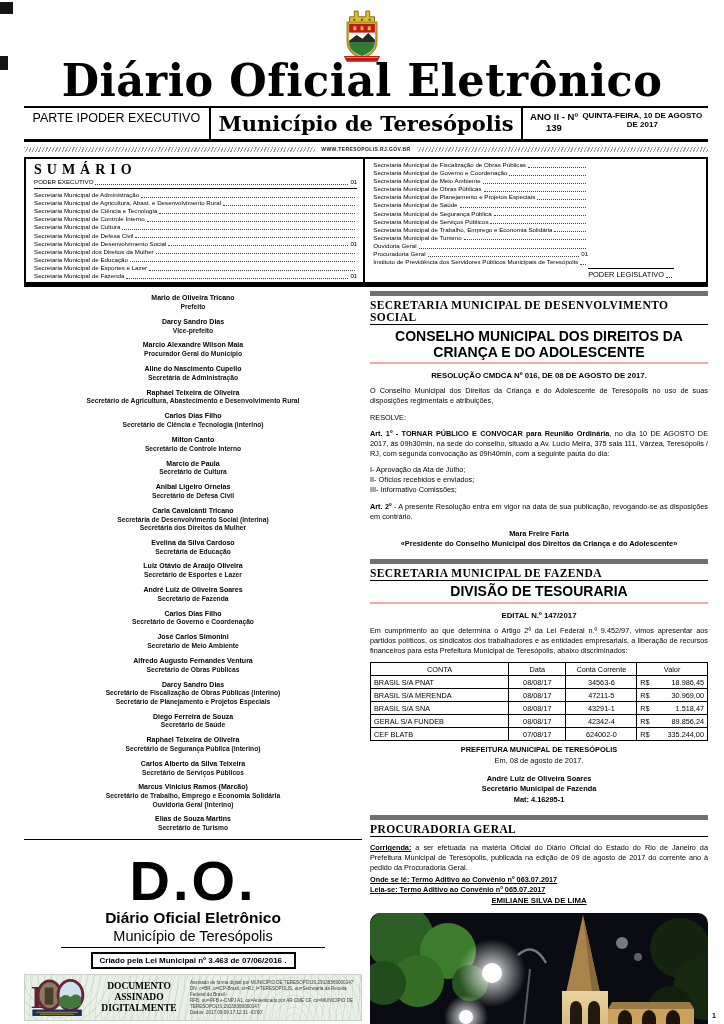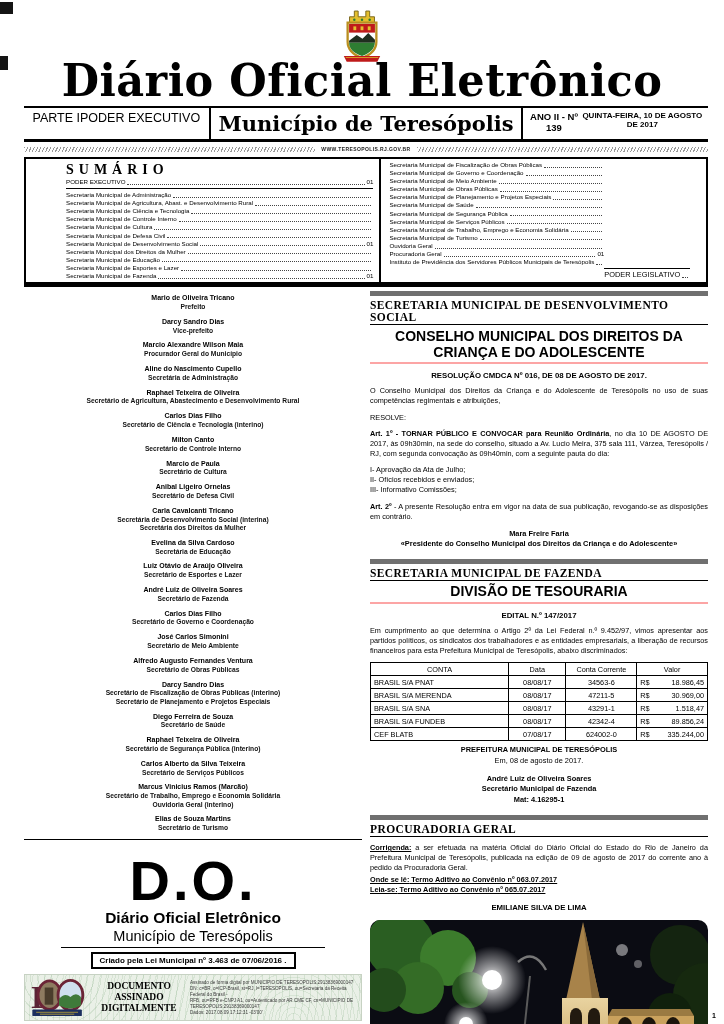--- a/index.html
+++ b/index.html
@@ -23,21 +23,21 @@
   .mh-center { width:46%; border-left:2px solid #000; border-right:2px solid #000;
       font-family:"DejaVu Serif", serif; font-weight:bold; font-size:21px; }
   .mh-right { width:27%; font-weight:bold; }
   .mh-right .l1 { font-size:9.5px; margin-bottom:3px; }
   .mh-right .l2 { font-size:8px; }
   .www-strip { margin:4px 16px 0 24px; display:flex; align-items:center; }
   .zig { flex:1; height:5px; background:repeating-linear-gradient(115deg,#9a9a9a 0 1px,transparent 1px 3px); }
   .www-text { font-size:5px; font-weight:bold; color:#222; padding:0 6px; letter-spacing:0.4px; }
 
   
-  .sumario { margin:5px 16px 0 24px; border:2px solid #000; border-bottom:5px solid #000; display:flex;padding-left:32px; }
+  .sumario { margin:5px 16px 0 24px; border:2px solid #000; border-bottom:5px solid #000; display:flex; }
   .toc-col { padding:2px 6px 2px 8px; }
   .toc-left { width:49.6%; }
   .toc-right { width:50.4%; border-left:2px solid #000; display:flex; flex-direction:row; }
   .toc-title { font-family:"Liberation Serif", serif; font-weight:bold; font-size:14px; letter-spacing:5px; padding-top:1px; }
   .toc-top-row { font-size:7.2px; border-bottom:1.5px solid #000; padding-bottom:2px; margin-bottom:2px; }
   .toc-row { display:flex; align-items:flex-end; font-size:6.2px; line-height:8.1px; }
   .toc-label { white-space:nowrap; }
   .toc-dots { flex:1; border-bottom:1px dotted #444; margin:0 2px 1.5px 2px; min-width:6px; }
   .toc-page { font-size:6.2px; }
   .toc-leg-row { border-top:1.5px solid #000; margin-top:2px; padding:2px 0 1px; font-size:7.4px; }
@@ -91,21 +91,21 @@
   td.c-data { text-align:center; width:17%; }
   td.c-cc { text-align:center; width:21%; }
   td.c-valor { width:21%; }
   .valor-flex { display:flex; justify-content:space-between; }
   .sec-footer { text-align:center; font-size:7.4px; line-height:1.45; margin-top:4px; }
   .sf-b { font-weight:bold; }
   .sf-gap { height:7px; }
 
   .corr-label { font-weight:bold; text-decoration:underline; }
   .corr-line { font-size:7.3px; font-weight:bold; text-decoration:underline; line-height:1.45; }
-  .proc-signer { text-align:center; font-size:7.8px; font-weight:bold; margin-top:7px; }
+  .proc-signer { text-align:center; font-size:7.8px; font-weight:bold; margin-top:0;text-decoration:underline; }
 
   .banner-wrap { margin-top:8px; }
 
   .page-num { position:absolute; right:8px; bottom:5px; font-size:7px; font-weight:bold; }
 </style>
 </head>
 <body>
 
 <div class="page">
   <div class="crop1"></div>
@@ -398,21 +398,21 @@
       </div>
     </div>
 
     <div class="col-r">
 
       <div>
         <div class="section-bar"></div>
         <div class="section-head">SECRETARIA MUNICIPAL DE DESENVOLVIMENTO SOCIAL</div>
         <div class="sub-head">CONSELHO MUNICIPAL DOS DIREITOS DA CRIANÇA E DO ADOLESCENTE</div>
         <div class="doc-title">RESOLUÇÃO CMDCA Nº 016, DE 08 DE AGOSTO DE 2017.</div>
-        <div class="body-p">O Conselho Municipal dos Direitos da Criança e do Adolescente de Teresópolis no uso de suas competências regimentais e atribuições,</div>
+        <div class="body-p">O Conselho Municipal dos Direitos da Criança e do Adolescente de Teresópolis no uso de suas disposições regimentais e atribuições,</div>
         <div class="body-p">RESOLVE:</div>
         <div class="body-p"><b>Art. 1º - TORNAR PÚBLICO E CONVOCAR para </b><b>Reunião Ordinária</b><span>, no dia 10 DE AGOSTO DE 2017, às 09h30min, na sede do conselho, situado a Av. Lucio Meira, 375 sala 111, Várzea, Teresópolis / RJ, com segunda convocação às 09h40min, com a seguinte pauta do dia:</span></div>
         <div id="pauta" style="margin-bottom:6px;">
             <div class="pauta-item">I-  Aprovação da Ata de Julho;</div>
             <div class="pauta-item">II- Ofícios recebidos e enviados;</div>
             <div class="pauta-item">III- Informativo Comissões;</div>
           </div>
         <div class="body-p"><b>Art. 2º</b><span> - A presente Resolução entra em vigor na data de sua publicação, revogando-se as disposições em contrário.</span></div>
         <div class="signer">
           <div>Mara Freire Faria</div>
@@ -463,21 +463,21 @@
                 <td class="c-data">08/08/17</td>
                 <td class="c-cc">43291-1</td>
                 <td class="c-valor">
                   <div class="valor-flex">
                     <span>R$</span>
                     <span>1.518,47</span>
                   </div>
                 </td>
               </tr>
               <tr>
-                <td class="c-conta">BRASIL S/A FUNDEB</td>
+                <td class="c-conta">GERAL S/A FUNDEB</td>
                 <td class="c-data">08/08/17</td>
                 <td class="c-cc">42342-4</td>
                 <td class="c-valor">
                   <div class="valor-flex">
                     <span>R$</span>
                     <span>89.856,24</span>
                   </div>
                 </td>
               </tr>
               <tr>

